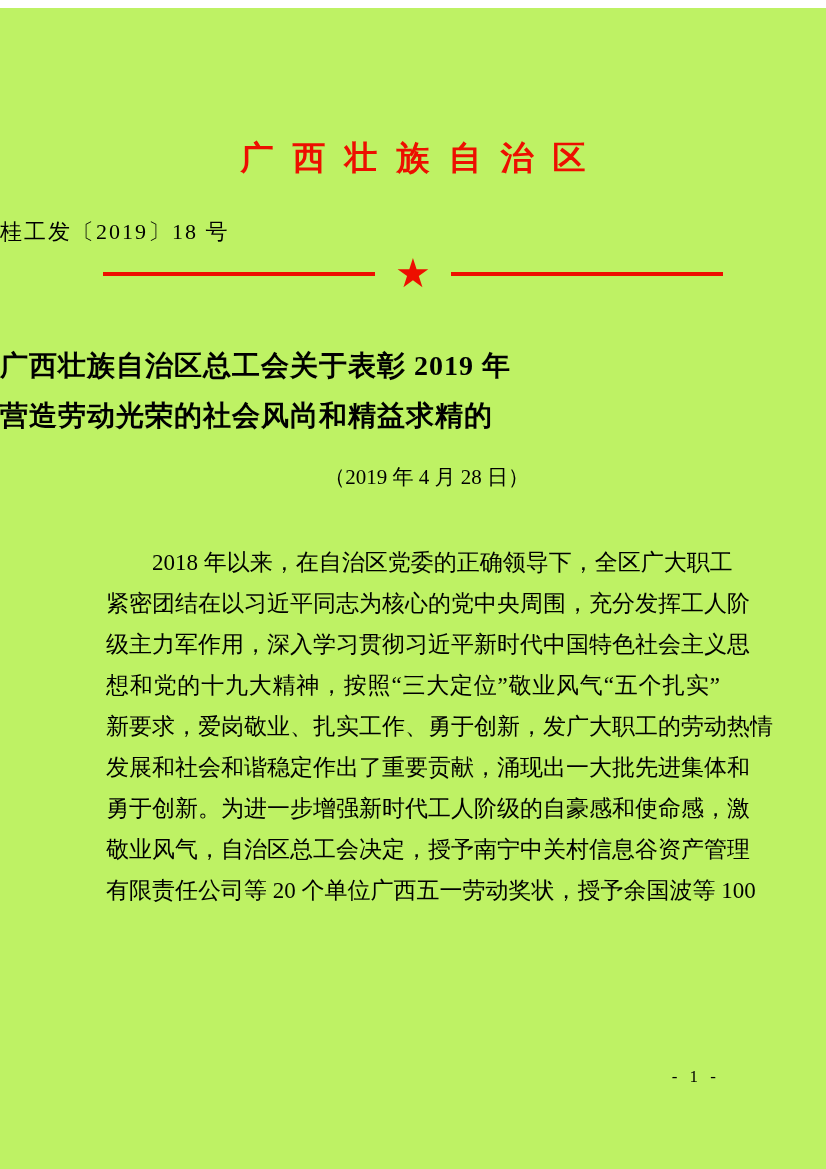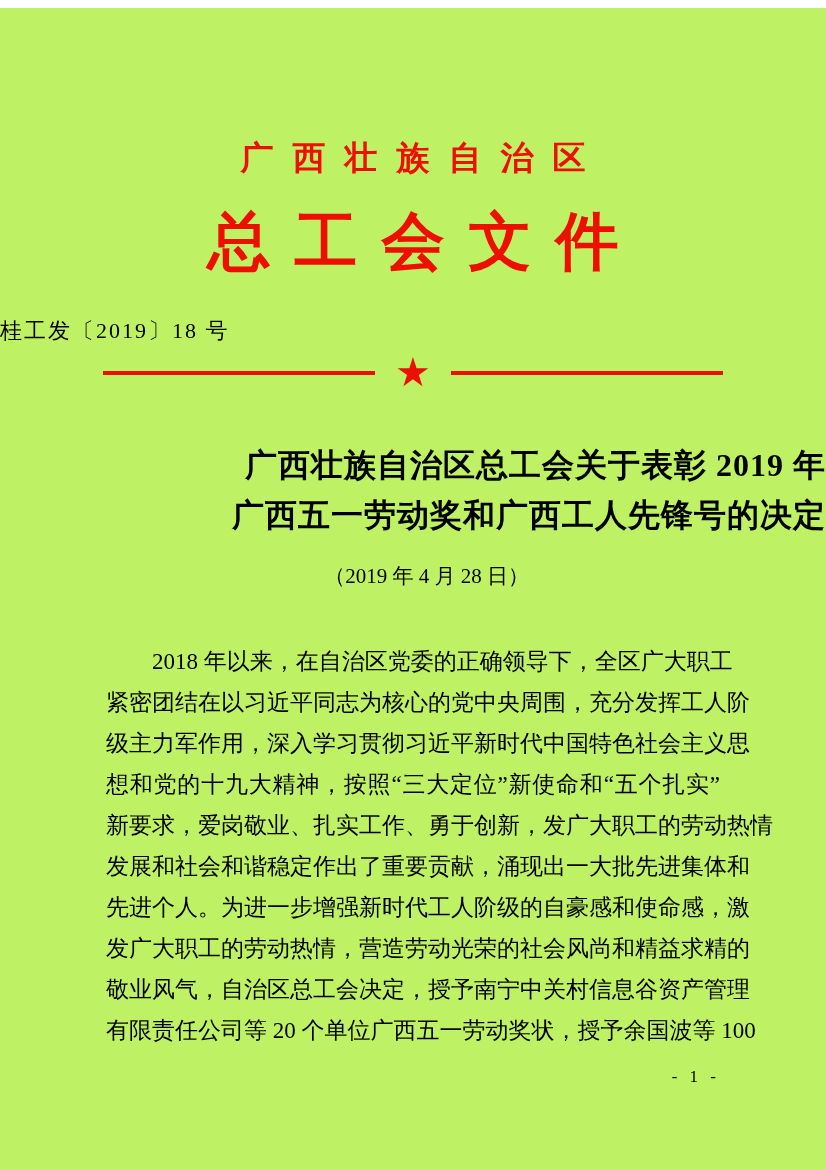--- a/index.html
+++ b/index.html
@@ -64,23 +64,23 @@
   .divider-star {
     color: var(--red);
     font-size: 40px;
     line-height: 1;
     margin: 0 20px;
   }
 
   
   .title {
     margin-top: 46px;
-    text-align: right;
+    text-align: left;
     font-weight: bold;
-    font-size: 32px;
+    font-size: 28px;
     line-height: 50px;
     letter-spacing: 1px;
   }
   .date-line {
     margin-top: 26px;
     text-align: center;
     font-size: 21px;
     line-height: 1;
     padding-left: 27px;
   }
@@ -114,45 +114,43 @@
     line-height: 1;
   }
 </style>
 </head>
 <body>
 
 <div class="page">
 
   <div class="org-name">广西壮族自治区</div>
 
-  <div class="doc-type">总工会文件</div>
 
   <div class="doc-number">桂工发〔2019〕18 号</div>
 
   <div class="divider">
     <div class="divider-line"></div>
     <div class="divider-star">★</div>
     <div class="divider-line"></div>
   </div>
 
   <div class="title">
     <div>广西壮族自治区总工会关于表彰 2019 年</div>
-    <div>广西五一劳动奖和广西工人先锋号的决定</div>
+    <div>营造劳动光荣的社会风尚和精益求精的</div>
   </div>
 
   <div class="date-line">（2019 年 4 月 28 日）</div>
 
   <div class="body-text">
     <div class="body-line indent">2018 年以来，在自治区党委的正确领导下，全区广大职工</div>
     <div class="body-line">紧密团结在以习近平同志为核心的党中央周围，充分发挥工人阶</div>
     <div class="body-line">级主力军作用，深入学习贯彻习近平新时代中国特色社会主义思</div>
-    <div class="body-line">想和党的十九大精神，按照“三大定位”新使命和“五个扎实”</div>
+    <div class="body-line">想和党的十九大精神，按照“三大定位”敬业风气“五个扎实”</div>
     <div class="body-line">新要求，爱岗敬业、扎实工作、勇于创新，发广大职工的劳动热情</div>
     <div class="body-line">发展和社会和谐稳定作出了重要贡献，涌现出一大批先进集体和</div>
-    <div class="body-line">先进个人。为进一步增强新时代工人阶级的自豪感和使命感，激</div>
-    <div class="body-line">发广大职工的劳动热情，营造劳动光荣的社会风尚和精益求精的</div>
+    <div class="body-line">勇于创新。为进一步增强新时代工人阶级的自豪感和使命感，激</div>
     <div class="body-line">敬业风气，自治区总工会决定，授予南宁中关村信息谷资产管理</div>
     <div class="body-line">有限责任公司等 20 个单位广西五一劳动奖状，授予余国波等 100</div>
   </div>
 
   <div class="page-num">- 1 -</div>
 
 </div>
 
 </body></html>

